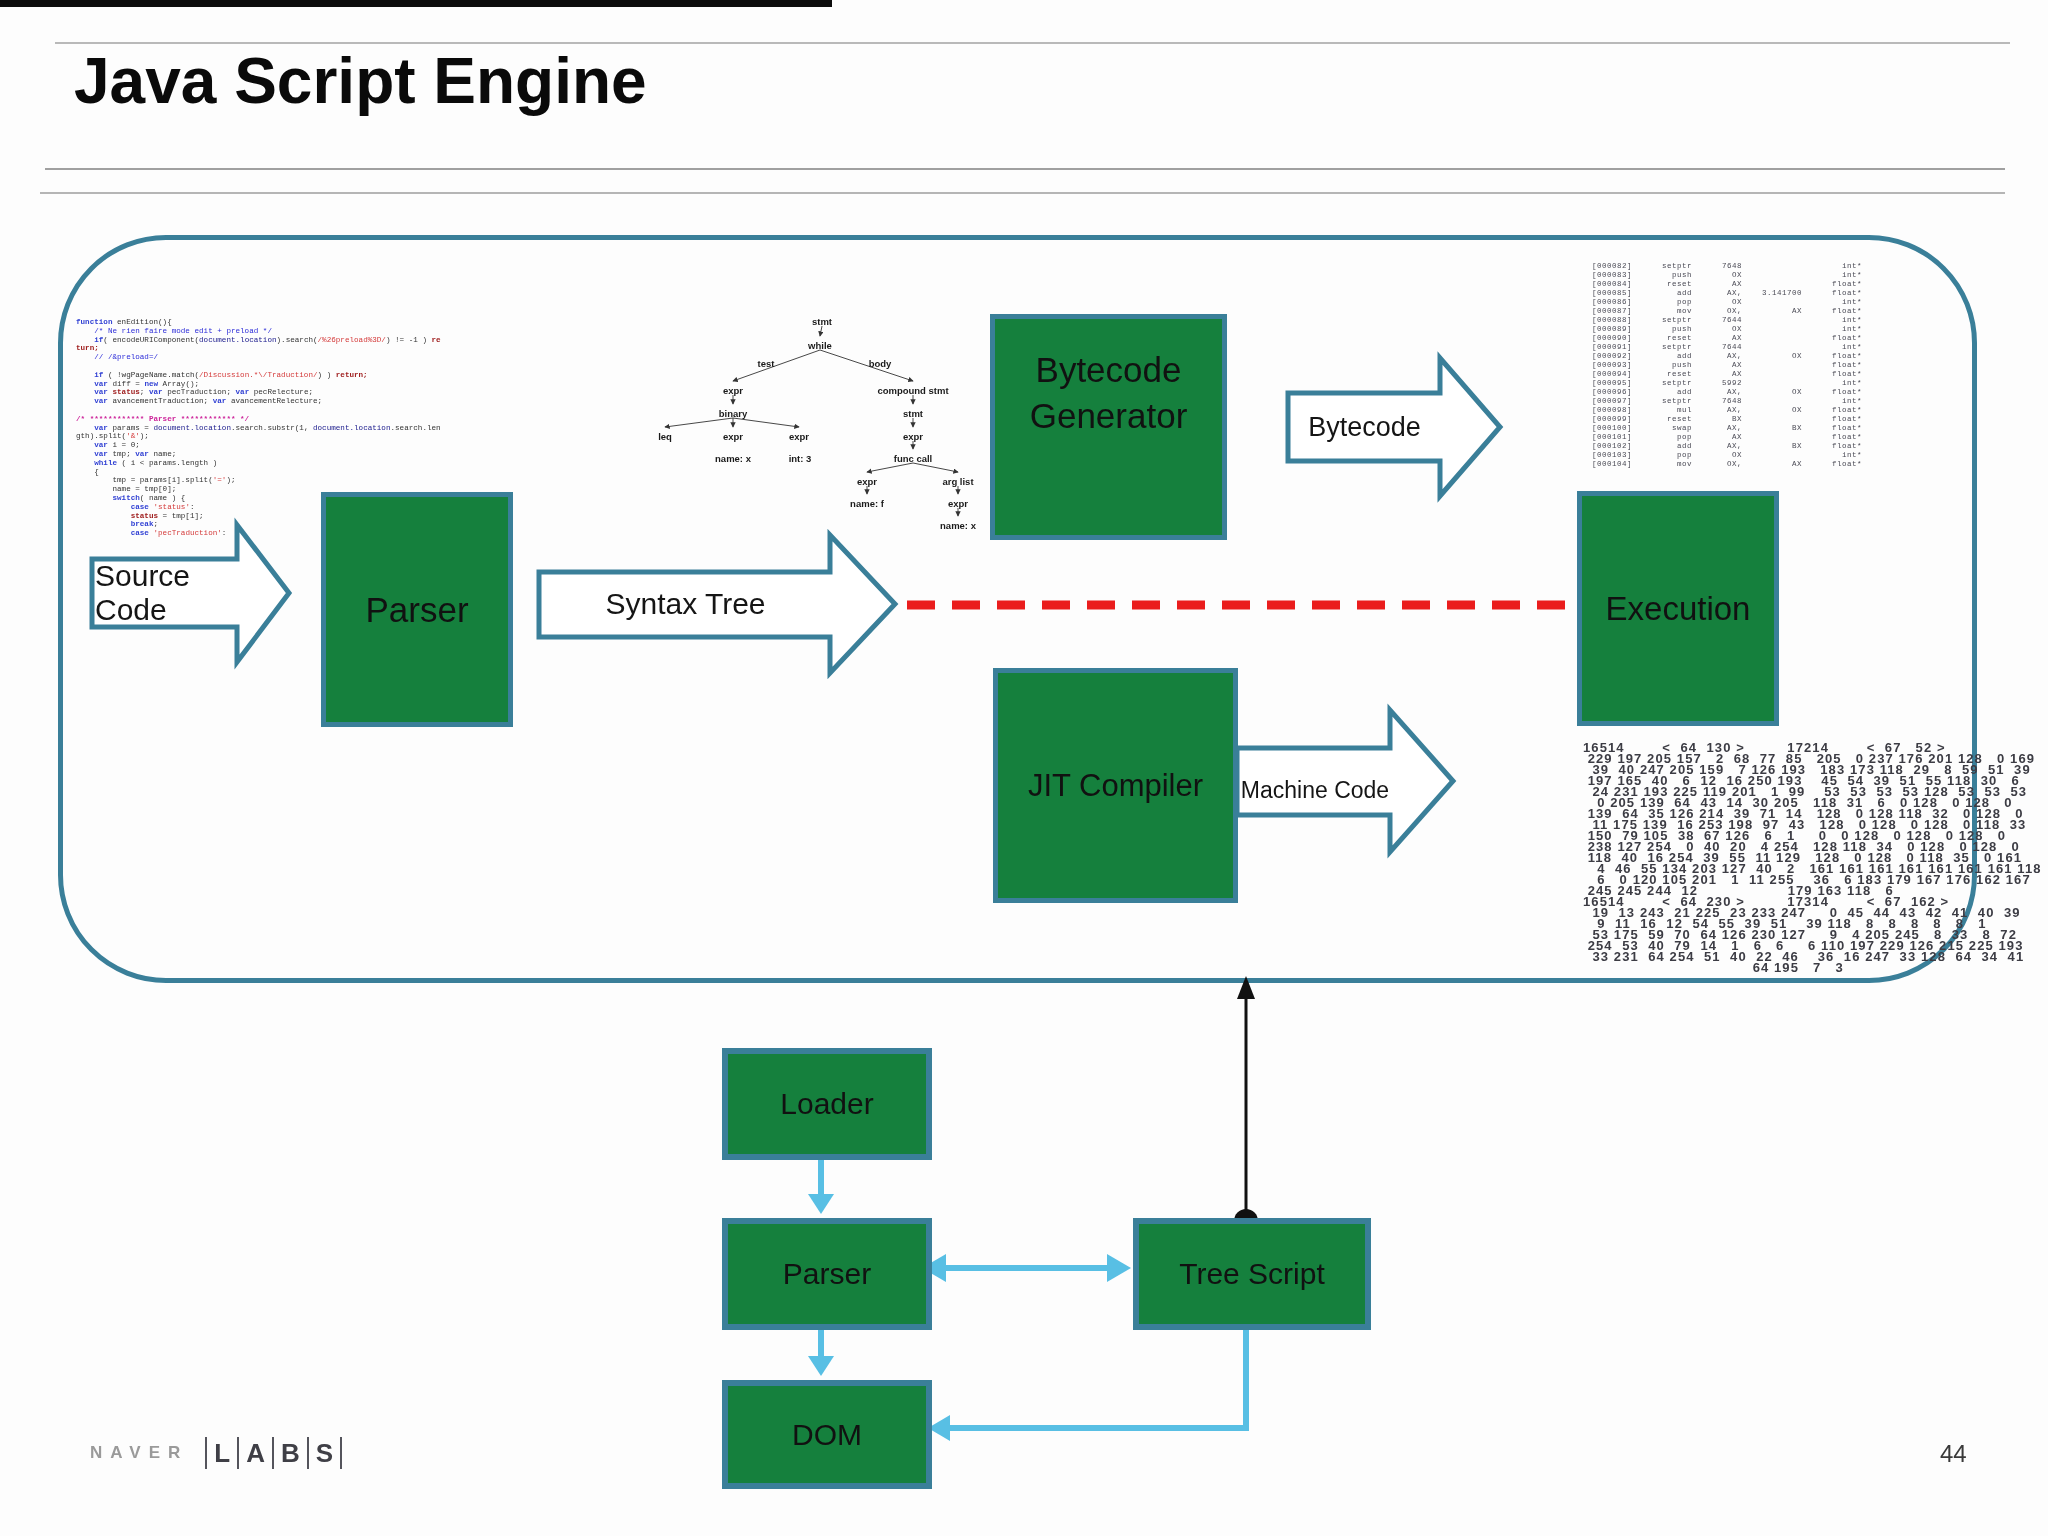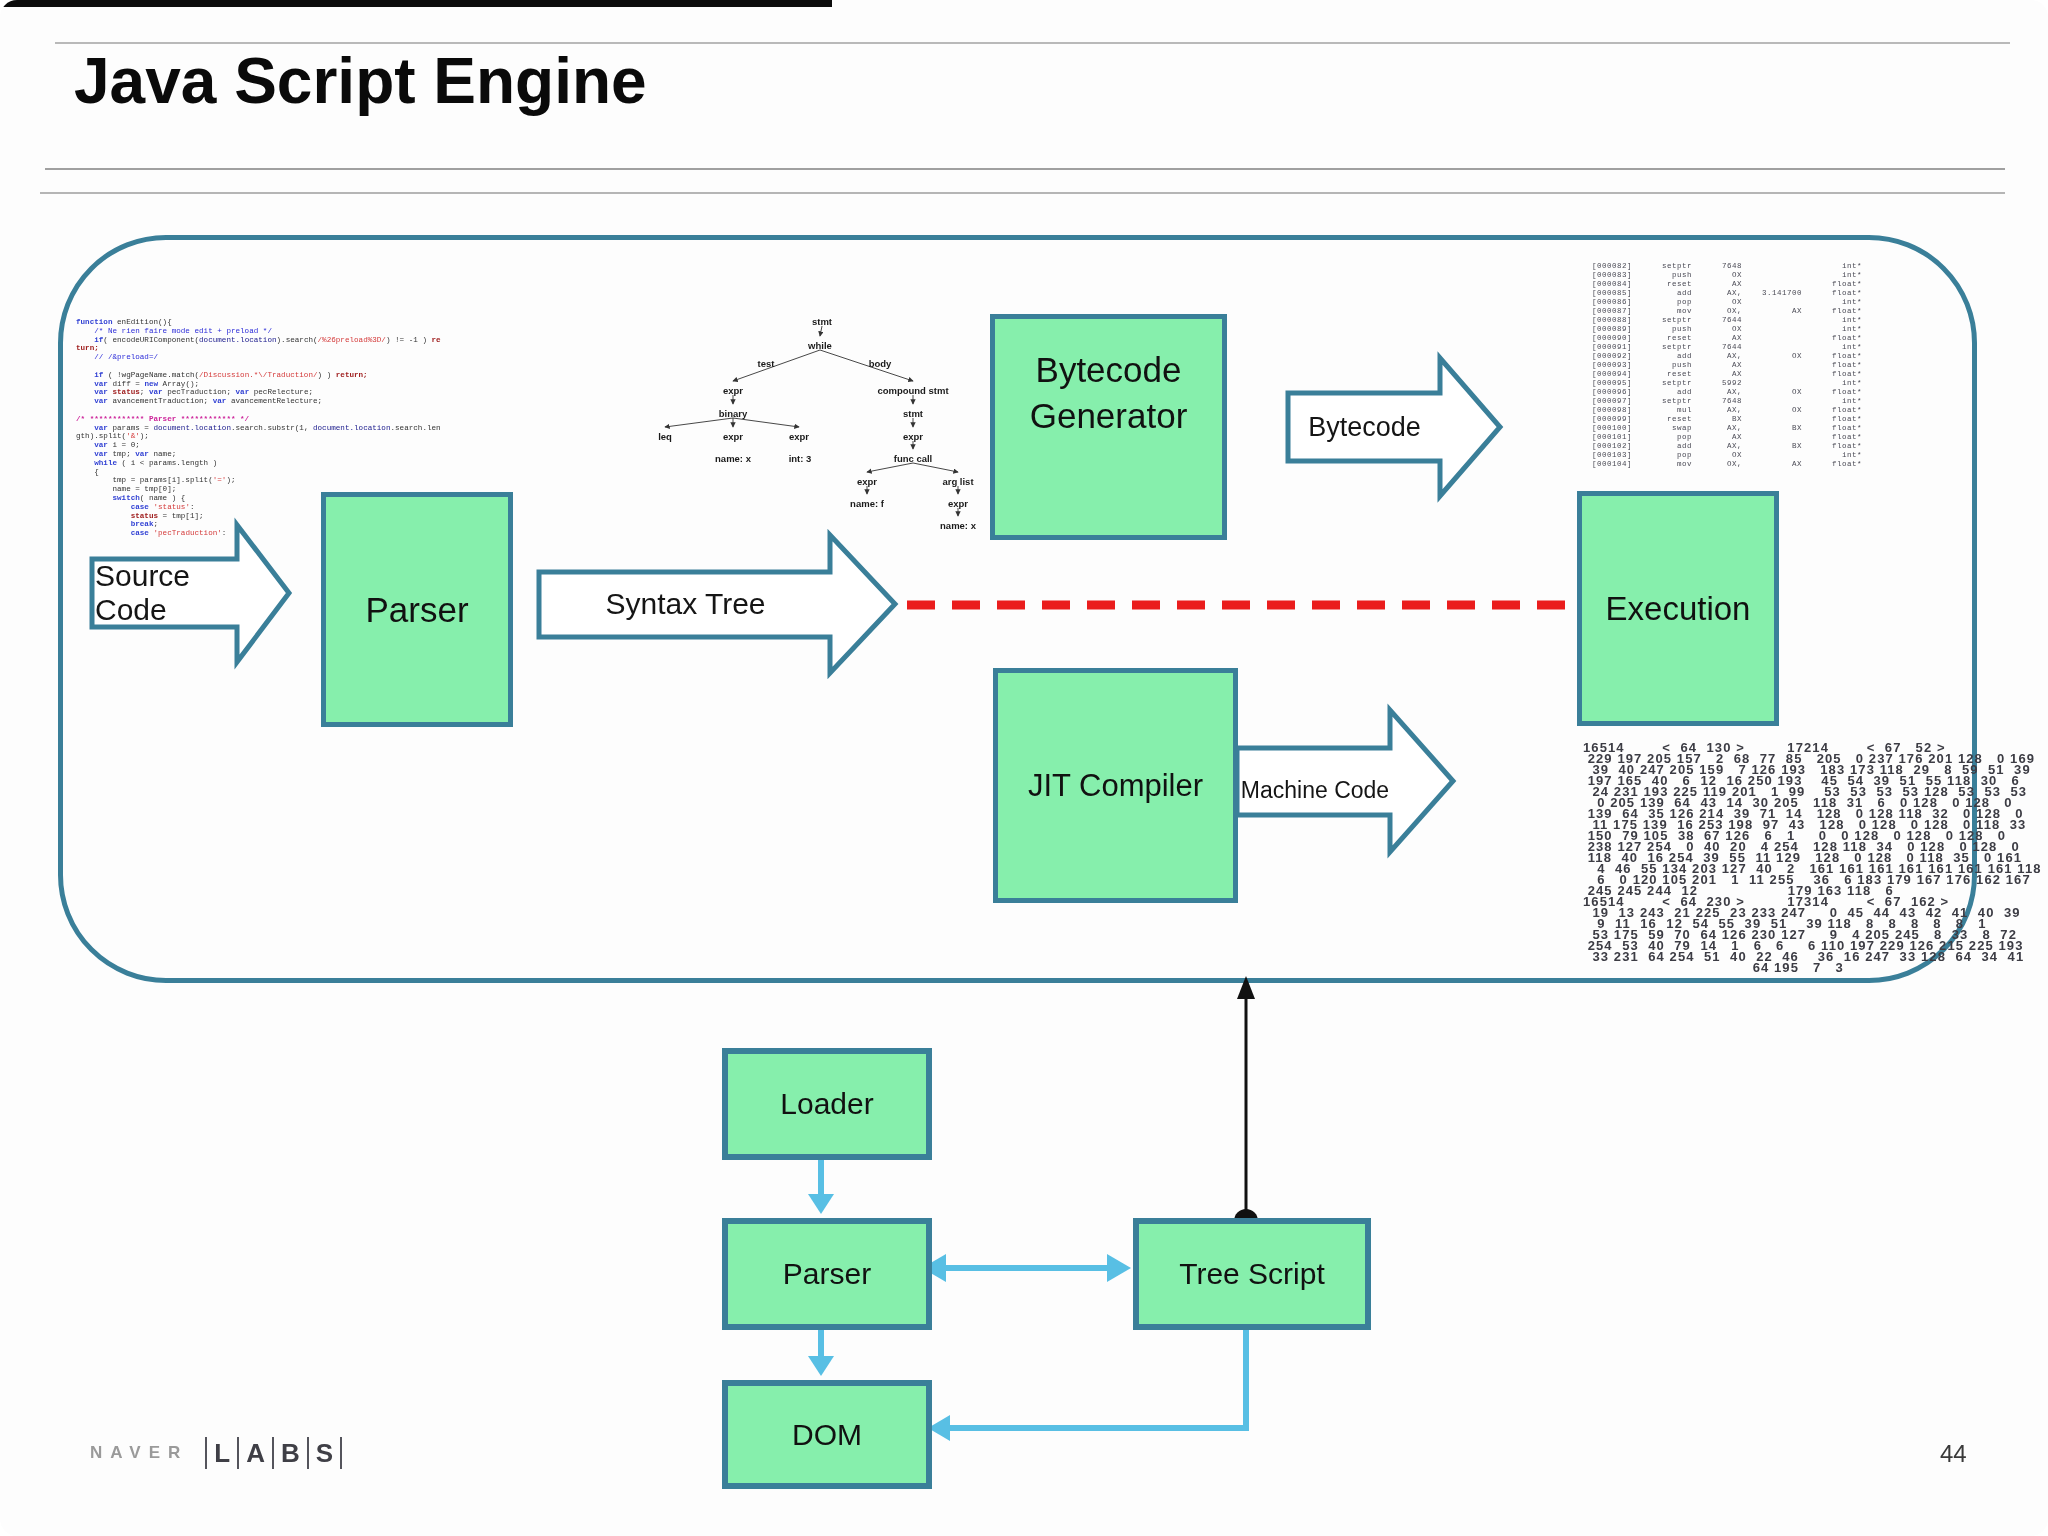--- a/index.html
+++ b/index.html
@@ -1,26 +1,26 @@
 <!DOCTYPE html>
 <html><head>
 <meta charset="utf-8">
 <style>
   html,body{margin:0;padding:0;background:#ffffff;}
   #canvas{position:relative;width:2048px;height:1536px;background:#fdfdfd;overflow:hidden;
-          font-family:"Liberation Sans",sans-serif;border-radius:17px;}
+          font-family:"Liberation Sans",sans-serif;}
   .abs{position:absolute;}
   
   #topbar{left:0;top:0;width:832px;height:7px;background:#0c0c0c;}
   .hairline{height:0;border-top:2px solid #b9b9b9;}
   #page-title{left:74px;top:44px;font-size:64px;font-weight:700;color:#0a0a0a;letter-spacing:0px;}
   
   #engine-rect{left:58px;top:235px;width:1909px;height:738px;border:5px solid #3a7f99;border-radius:108px;background:transparent;}
   
-  .dbox{border:5px solid #3a7f99;background:#86efac;display:flex;align-items:center;justify-content:center;
+  .dbox{border:5px solid #3a7f99;background:#15803d;display:flex;align-items:center;justify-content:center;
         text-align:center;color:#111;}
   .dbox.small{border-width:6px;}
   
   .arrow-label{display:flex;align-items:center;justify-content:center;text-align:left;color:#151515;}
   
   pre{margin:0;}
   #source-code{left:76px;top:318px;width:345px;font-family:"Liberation Mono",monospace;
                font-size:7.6px;line-height:8.8px;white-space:pre;}
   .tok-k{color:#2f3fd3;font-weight:bold;}
   .tok-c{color:#2c2cd8;}

